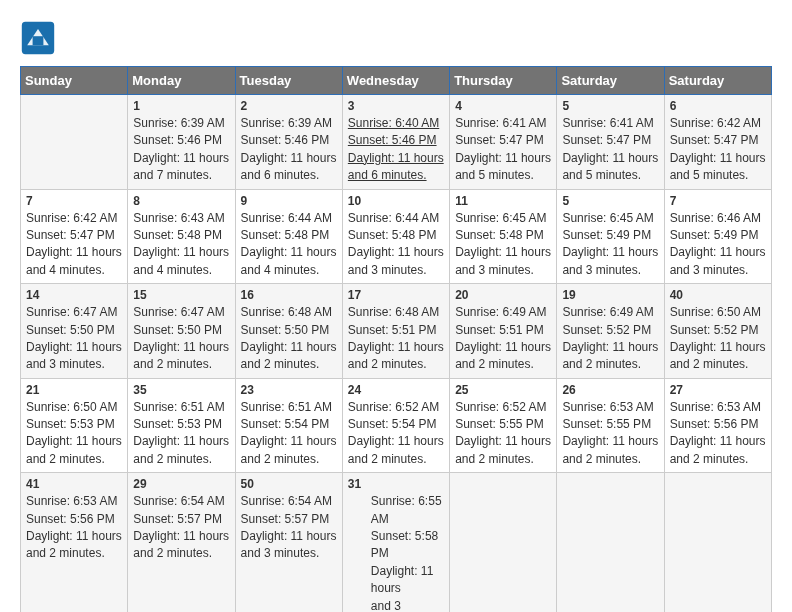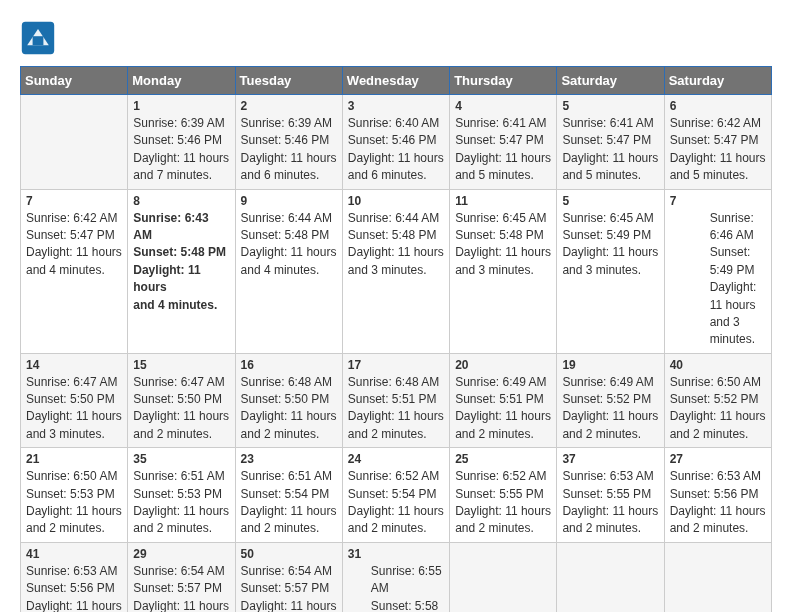--- a/index.html
+++ b/index.html
@@ -125,21 +125,21 @@
         </td>
         <td>
           <span class="day-number">2</span>
           <div class="day-info" style="white-space: pre-line;">Sunrise: 6:39 AM
 Sunset: 5:46 PM
 Daylight: 11 hours
 and 6 minutes.</div>
         </td>
         <td>
           <span class="day-number">3</span>
-          <div class="day-info" style="white-space: pre-line;">Sunrise: 6:40 AM
+          <div class="day-info" style="white-space: pre-line; text-decoration: underline;">Sunrise: 6:40 AM
 Sunset: 5:46 PM
 Daylight: 11 hours
 and 6 minutes.</div>
         </td>
         <td>
           <span class="day-number">4</span>
           <div class="day-info" style="white-space: pre-line;">Sunrise: 6:41 AM
 Sunset: 5:47 PM
 Daylight: 11 hours
 and 5 minutes.</div>
@@ -162,21 +162,21 @@
       <tr>
         <td>
           <span class="day-number">7</span>
           <div class="day-info" style="white-space: pre-line;">Sunrise: 6:42 AM
 Sunset: 5:47 PM
 Daylight: 11 hours
 and 4 minutes.</div>
         </td>
         <td>
           <span class="day-number">8</span>
-          <div class="day-info" style="white-space: pre-line; font-weight: bold;">Sunrise: 6:43 AM
+          <div class="day-info" style="white-space: pre-line;">Sunrise: 6:43 AM
 Sunset: 5:48 PM
 Daylight: 11 hours
 and 4 minutes.</div>
         </td>
         <td>
           <span class="day-number">9</span>
           <div class="day-info" style="white-space: pre-line;">Sunrise: 6:44 AM
 Sunset: 5:48 PM
 Daylight: 11 hours
 and 4 minutes.</div>
@@ -197,21 +197,21 @@
         </td>
         <td>
           <span class="day-number">5</span>
           <div class="day-info" style="white-space: pre-line;">Sunrise: 6:45 AM
 Sunset: 5:49 PM
 Daylight: 11 hours
 and 3 minutes.</div>
         </td>
         <td>
           <span class="day-number">7</span>
-          <div class="day-info" style="white-space: pre-line; margin-left: 40px;">Sunrise: 6:46 AM
+          <div class="day-info" style="white-space: pre-line;">Sunrise: 6:46 AM
 Sunset: 5:49 PM
 Daylight: 11 hours
 and 3 minutes.</div>
         </td>
       </tr>
       <tr>
         <td>
           <span class="day-number">14</span>
           <div class="day-info" style="white-space: pre-line;">Sunrise: 6:47 AM
 Sunset: 5:50 PM
@@ -291,21 +291,21 @@
 and 2 minutes.</div>
         </td>
         <td>
           <span class="day-number">25</span>
           <div class="day-info" style="white-space: pre-line;">Sunrise: 6:52 AM
 Sunset: 5:55 PM
 Daylight: 11 hours
 and 2 minutes.</div>
         </td>
         <td>
-          <span class="day-number">37</span>
+          <span class="day-number">26</span>
           <div class="day-info" style="white-space: pre-line;">Sunrise: 6:53 AM
 Sunset: 5:55 PM
 Daylight: 11 hours
 and 2 minutes.</div>
         </td>
         <td>
           <span class="day-number">27</span>
           <div class="day-info" style="white-space: pre-line;">Sunrise: 6:53 AM
 Sunset: 5:56 PM
 Daylight: 11 hours

